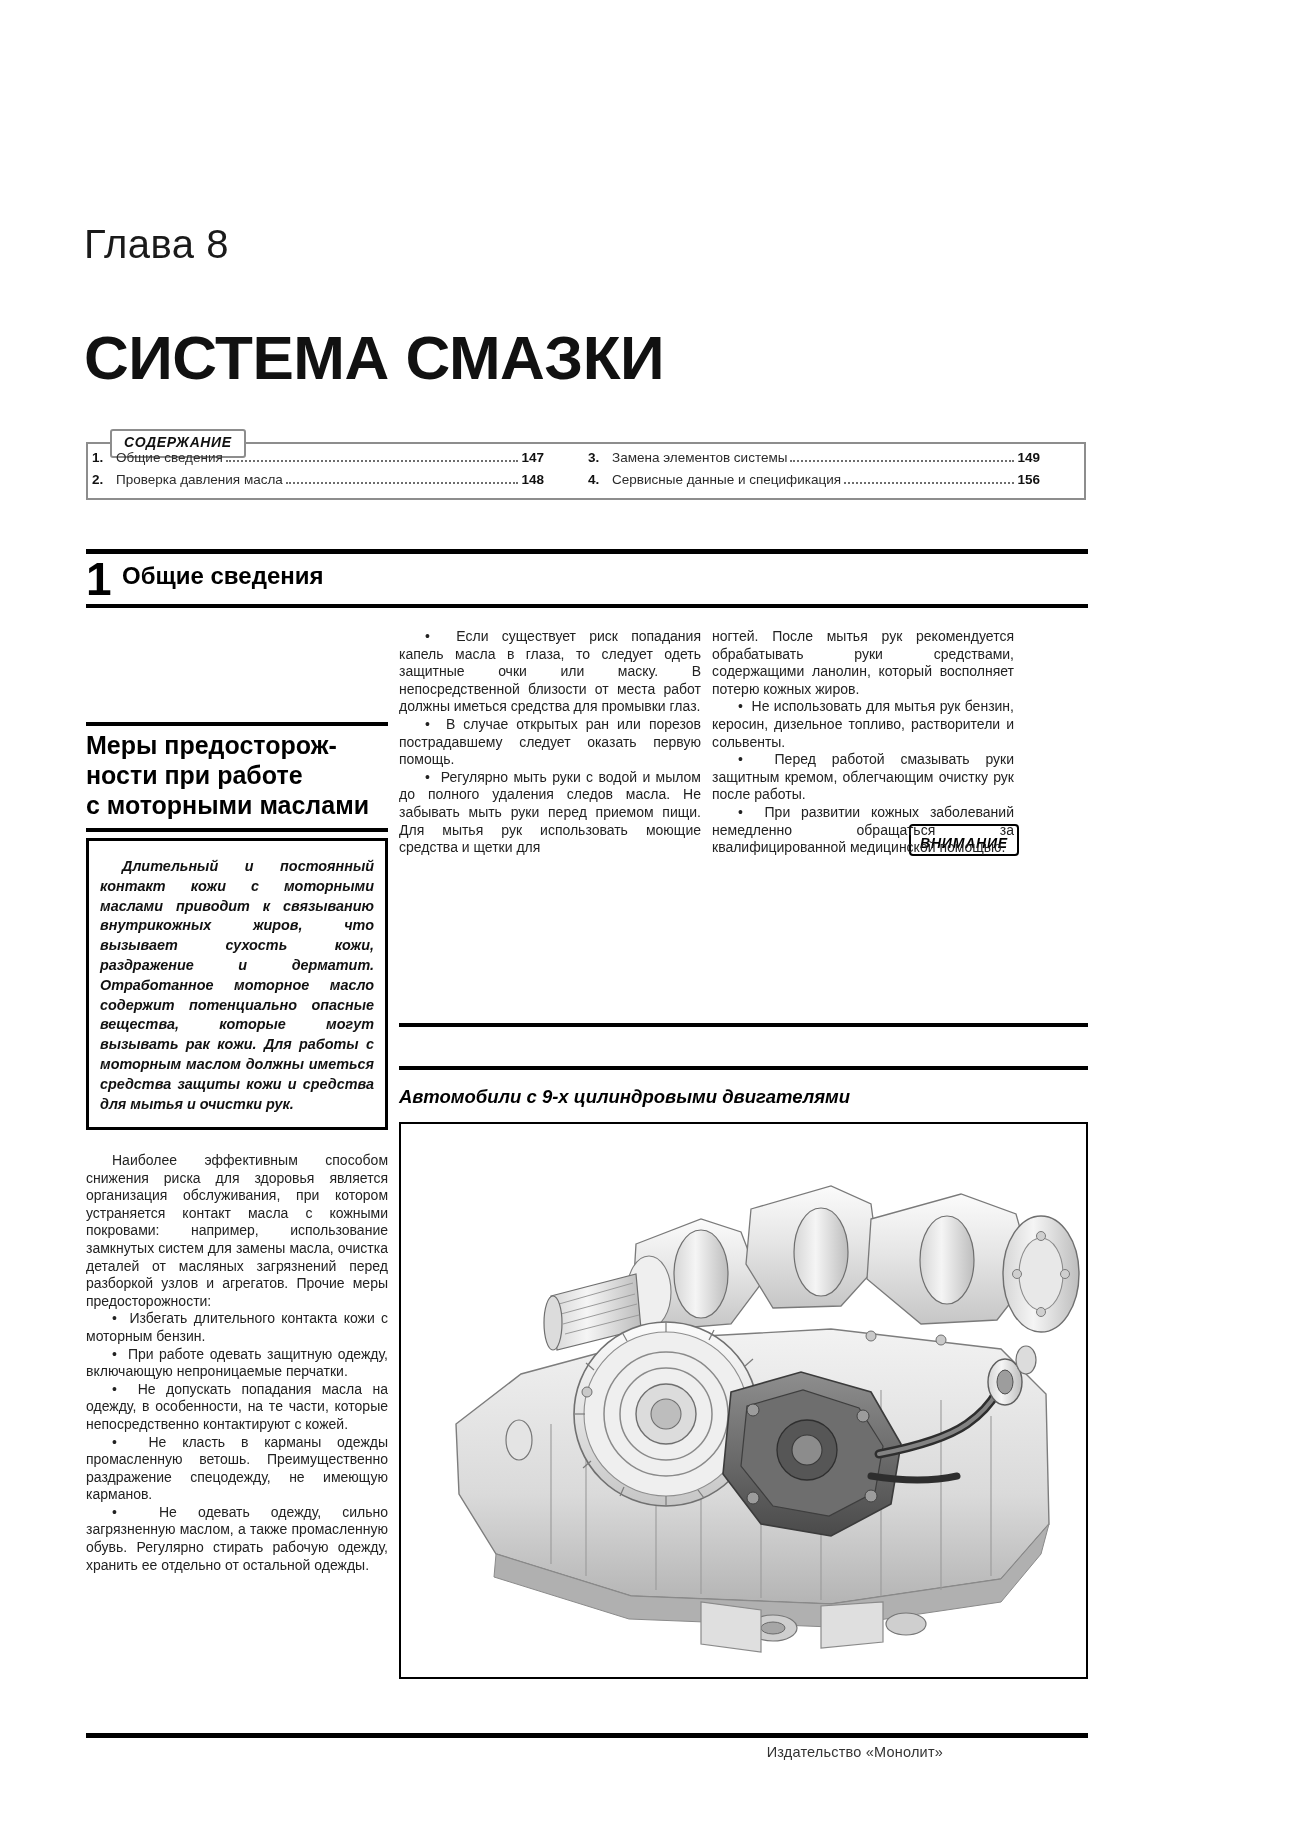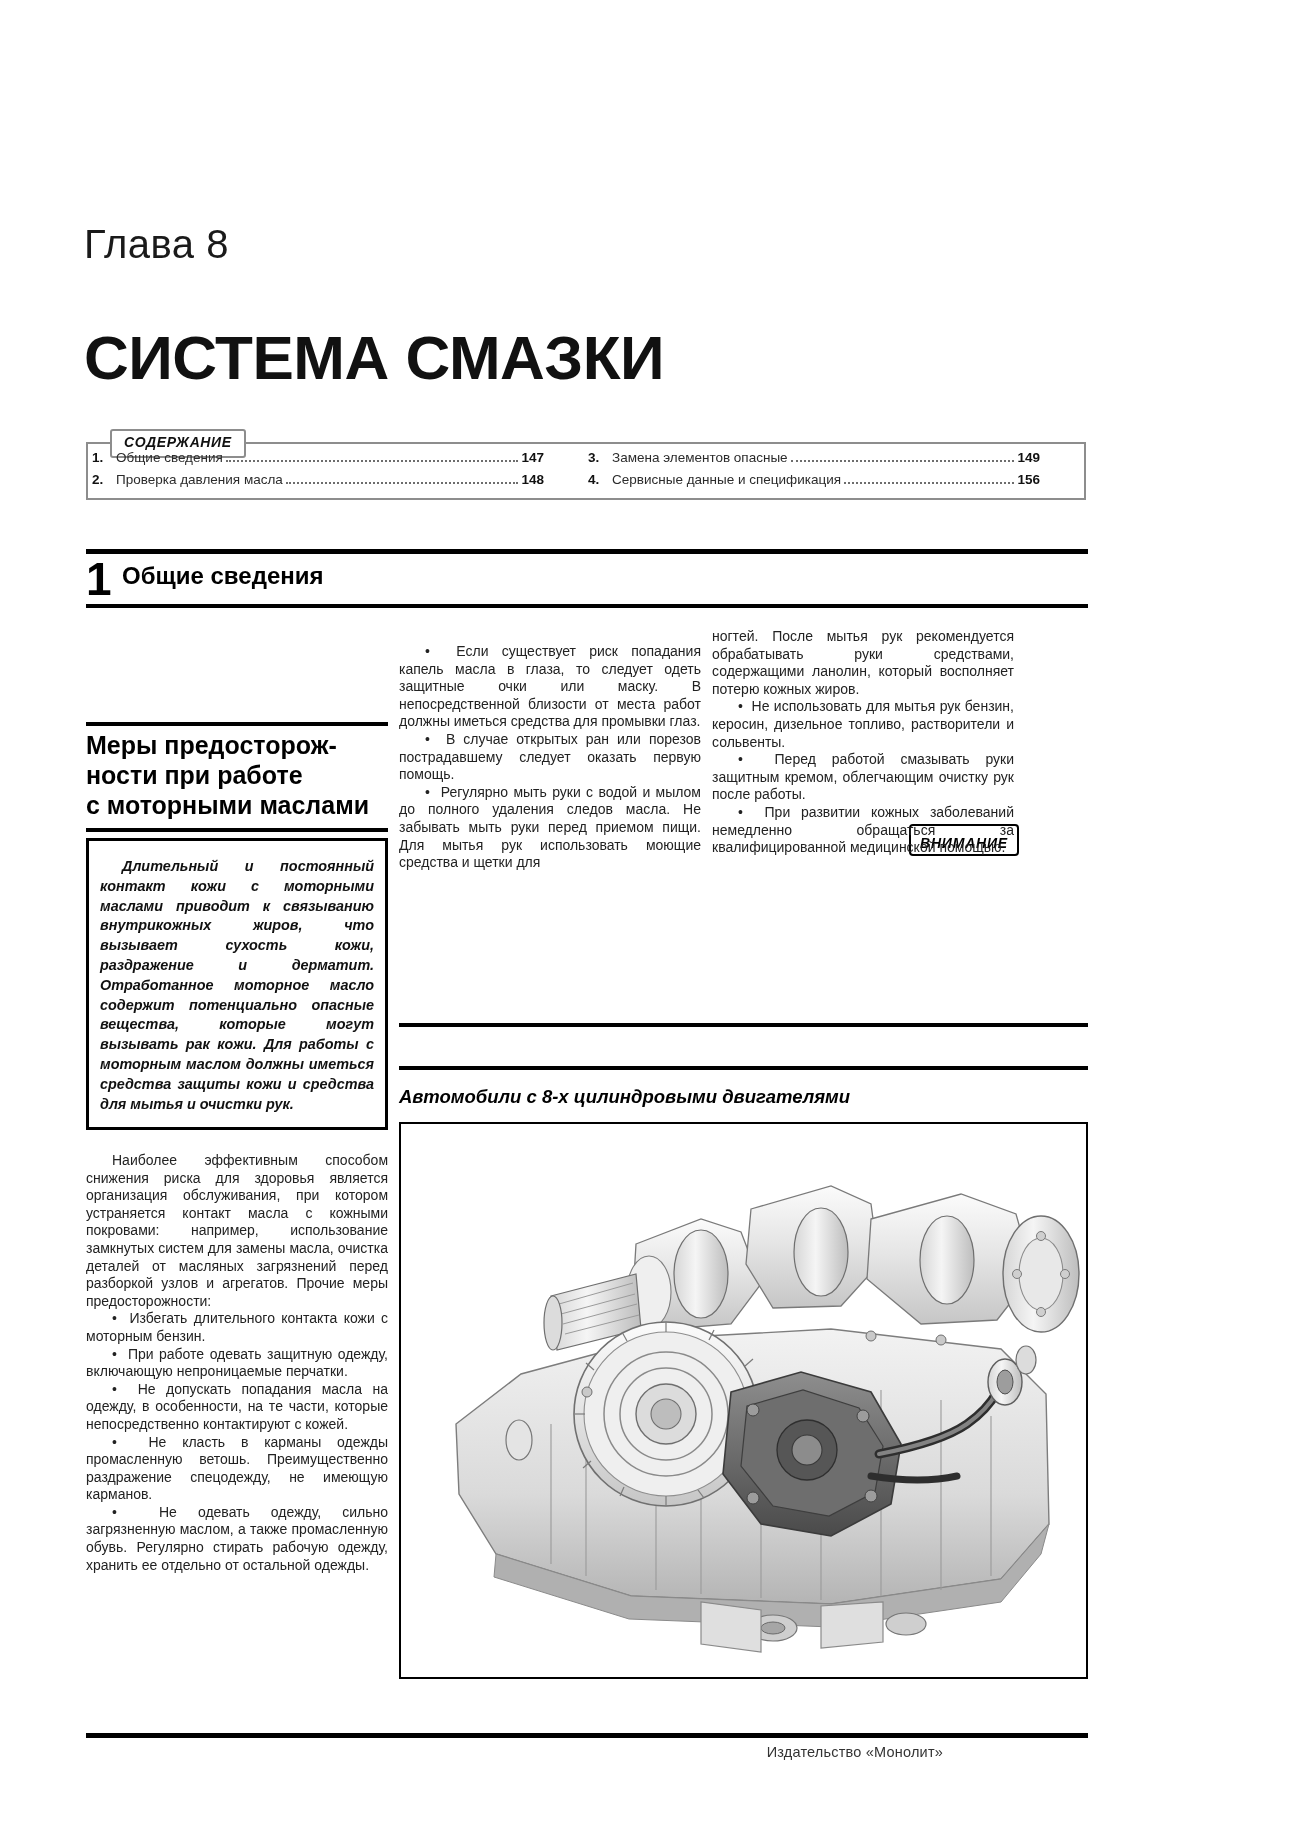--- a/index.html
+++ b/index.html
@@ -132,21 +132,21 @@
   
   .col {
     position: absolute;
     top: 628px;
     width: 302px;
     font-size: 14px;
     line-height: 17.6px;
     text-align: justify;
     color: #222;
   }
-  .col-2 { left: 399px; margin-top: 15px; }
+  .col-2 { left: 399px; }
   .col-3 { left: 712px; }
 
   .col p { margin: 0; }
   .col p.bullet { text-indent: 26px; }
   .col p.bullet::before {
     content: "\2022\00a0\00a0";
   }
 
   
   .c1-rule-top {
@@ -299,21 +299,21 @@
       <div class="toc-row">
         <span class="toc-num">2.</span>
         <span class="toc-label">Проверка давления масла</span>
         <span class="toc-dots"></span>
         <span class="toc-page">148</span>
       </div>
     </div>
     <div class="toc-col right">
       <div class="toc-row">
         <span class="toc-num">3.</span>
-        <span class="toc-label">Замена элементов опасные</span>
+        <span class="toc-label">Замена элементов системы</span>
         <span class="toc-dots"></span>
         <span class="toc-page">149</span>
       </div>
       <div class="toc-row">
         <span class="toc-num">4.</span>
         <span class="toc-label">Сервисные данные и спецификация</span>
         <span class="toc-dots"></span>
         <span class="toc-page">156</span>
       </div>
     </div>
@@ -354,21 +354,21 @@
 
   <div class="col col-3">
       <p>ногтей. После мытья рук рекомендуется обрабатывать руки средствами, содержащими ланолин, который восполняет потерю кожных жиров.</p>
       <p class="bullet">Не использовать для мытья рук бензин, керосин, дизельное топливо, растворители и сольвенты.</p>
       <p class="bullet">Перед работой смазывать руки защитным кремом, облегчающим очистку рук после работы.</p>
       <p class="bullet">При развитии кожных заболеваний немедленно обращаться за квалифицированной медицинской помощью.</p>
     </div>
 
   <div class="c2-overview-rule-top"></div>
   <div class="c2-overview-rule-bot"></div>
-  <div class="c2-sub">Автомобили с 8-х цилиндровыми двигателями</div>
+  <div class="c2-sub">Автомобили с 9-х цилиндровыми двигателями</div>
 
   <div class="figure">
     <svg width="685" height="553" viewBox="0 0 685 553">
       <defs>
         <linearGradient id="gMetal" x1="0" y1="0" x2="0" y2="1">
           <stop offset="0%" stop-color="#fbfbfb"></stop>
           <stop offset="45%" stop-color="#e6e6e6"></stop>
           <stop offset="100%" stop-color="#c6c6c6"></stop>
         </linearGradient>
         <linearGradient id="gMetal2" x1="0" y1="0" x2="1" y2="0">

